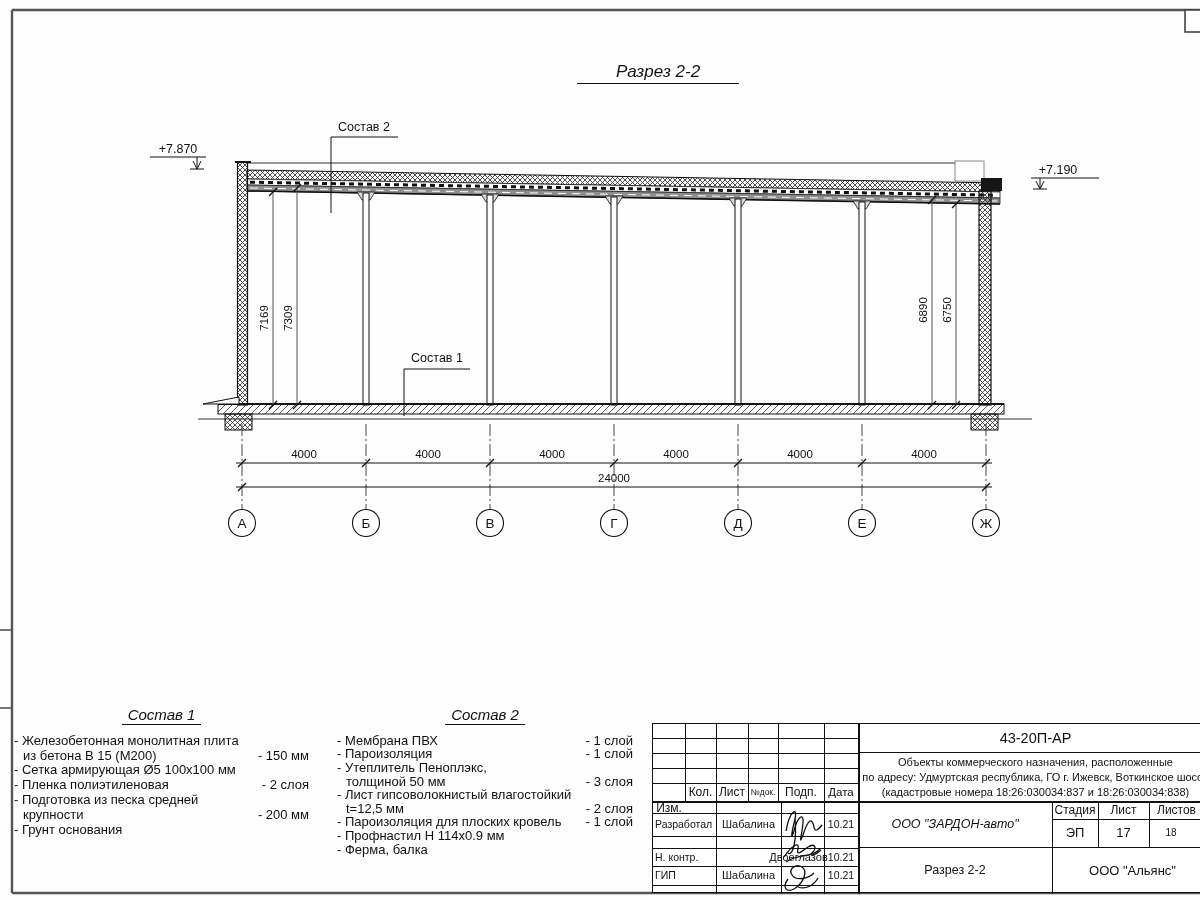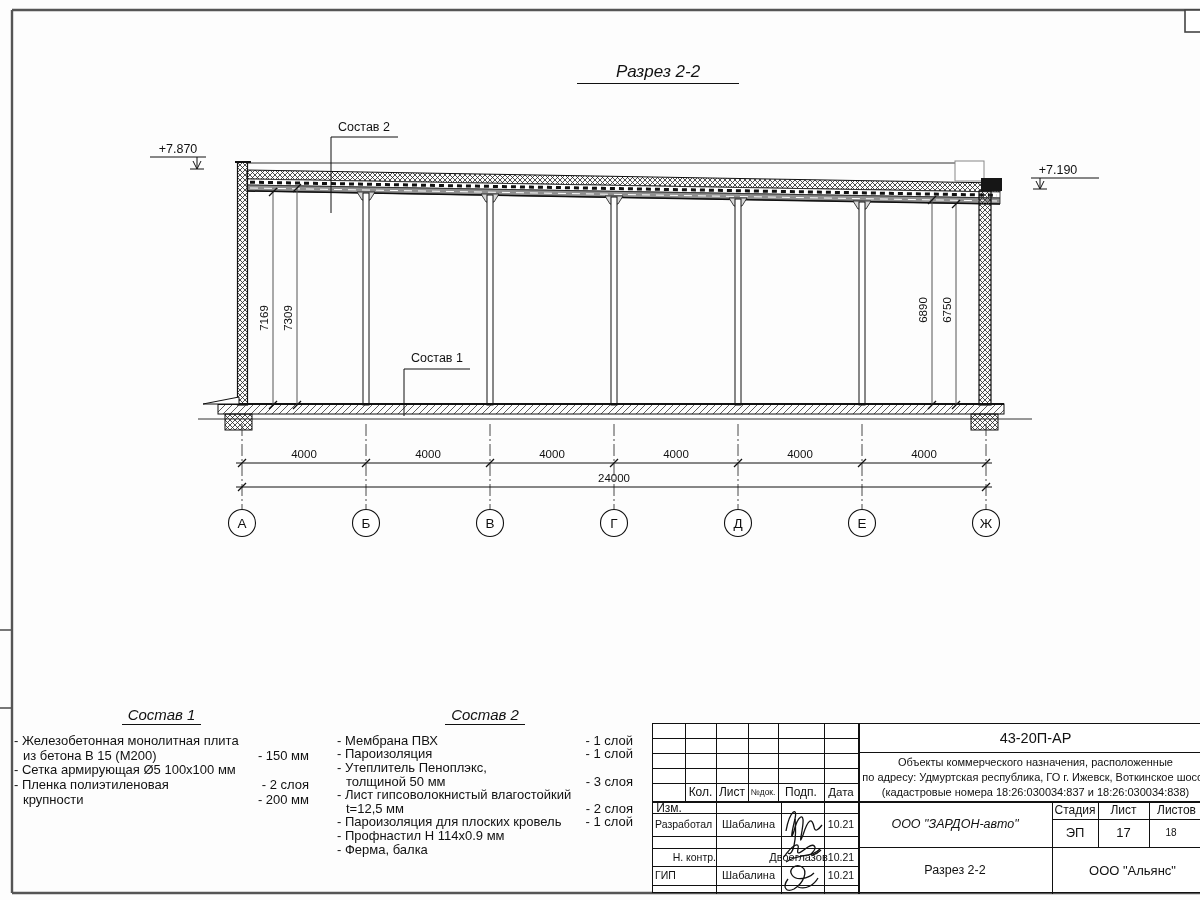--- a/index.html
+++ b/index.html
@@ -210,21 +210,23 @@
 </svg>
 
 <div class="abs sheet-title">Разрез 2-2</div>
 
 <div class="abs comp" id="comp1">
   <div class="ttlwrap"><span class="ttl">Состав 1</span></div>
   <div class="row"><span>- Железобетонная  монолитная плита</span></div>
   <div class="row ind"><span>из бетона В 15 (М200)</span><span class="val">- 150 мм</span></div>
   <div class="row"><span>- Сетка армирующая Ø5 100х100 мм</span></div>
   <div class="row"><span>- Пленка полиэтиленовая</span><span class="val">-  2 слоя</span></div>
+  <div class="row"><span>- Подготовка из песка средней</span></div>
   <div class="row ind"><span>крупности</span><span class="val">- 200 мм</span></div>
+  <div class="row"><span>- Грунт основания</span></div>
 </div>
 
 <div class="abs comp" id="comp2">
   <div class="ttlwrap"><span class="ttl">Состав 2</span></div>
   <div class="row"><span>- Мембрана ПВХ</span><span class="val">- 1 слой</span></div>
   <div class="row"><span>- Пароизоляция</span><span class="val">- 1 слой</span></div>
   <div class="row"><span>- Утеплитель Пеноплэкс,</span></div>
   <div class="row ind"><span>толщиной 50 мм</span><span class="val">- 3 слоя</span></div>
   <div class="row"><span>- Лист гипсоволокнистый влагостойкий</span></div>
   <div class="row ind"><span>t=12,5 мм</span><span class="val">- 2 слоя</span></div>
@@ -262,21 +264,21 @@
   <div class="cell" style="left:0;top:75px;width:32px;height:18px;line-height:18px;font-size:12px;">Изм.</div>
   <div class="cell" style="left:32px;top:59px;width:31px;height:18px;line-height:18px;font-size:12px;">Кол.</div>
   <div class="cell" style="left:63px;top:59px;width:32px;height:18px;line-height:18px;font-size:12px;">Лист</div>
   <div class="cell" style="left:95px;top:59px;width:30px;height:18px;line-height:18px;font-size:8.5px;">№док.</div>
   <div class="cell" style="left:125px;top:59px;width:46px;height:32px;line-height:18px;font-size:12px;">Подп.</div>
   <div class="cell" style="left:171px;top:59px;width:34px;height:18px;line-height:18px;font-size:11.5px;">Дата</div>
 
   <div class="cell" style="left:2px;top:89px;width:61px;height:23px;line-height:23px;font-size:10.5px;text-align:left;">Разработал</div>
   <div class="cell" style="left:63px;top:89px;width:65px;height:23px;line-height:23px;font-size:11px;text-align:center;">Шабалина</div>
   <div class="cell" style="left:171px;top:89px;width:34px;height:23px;line-height:23px;font-size:10.5px;">10.21</div>
-  <div class="cell" style="left:2px;top:124px;width:61px;height:18px;line-height:18px;font-size:10.5px;text-align:right;">Н. контр.</div>
+  <div class="cell" style="left:2px;top:124px;width:61px;height:18px;line-height:18px;font-size:10.5px;text-align:left;">Н. контр.</div>
   <div class="cell" style="left:73px;top:124px;width:65px;height:18px;line-height:18px;font-size:11px;margin-left:40px;">Двоеглазов</div>
   <div class="cell" style="left:171px;top:124px;width:34px;height:18px;line-height:18px;font-size:10.5px;">10.21</div>
   <div class="cell" style="left:2px;top:142px;width:61px;height:19px;line-height:19px;font-size:10.5px;text-align:left;">ГИП</div>
   <div class="cell" style="left:63px;top:142px;width:65px;height:19px;line-height:19px;font-size:11px;">Шабалина</div>
   <div class="cell" style="left:171px;top:142px;width:34px;height:19px;line-height:19px;font-size:10.5px;">10.21</div>
 
   <svg class="abs" style="left:125px;top:77px;" width="46" height="93" viewBox="0 0 46 93">
     <g stroke="#111" stroke-width="1.3" fill="none">
       <path d="M8,30 C12,8 20,6 17,18 C14,30 12,42 16,30 C20,14 26,12 25,22 C24,34 20,46 25,34 C30,18 34,16 36,26 C37,32 41,28 44,24"></path>
       <path d="M17,18 C19,38 15,56 10,52"></path>

